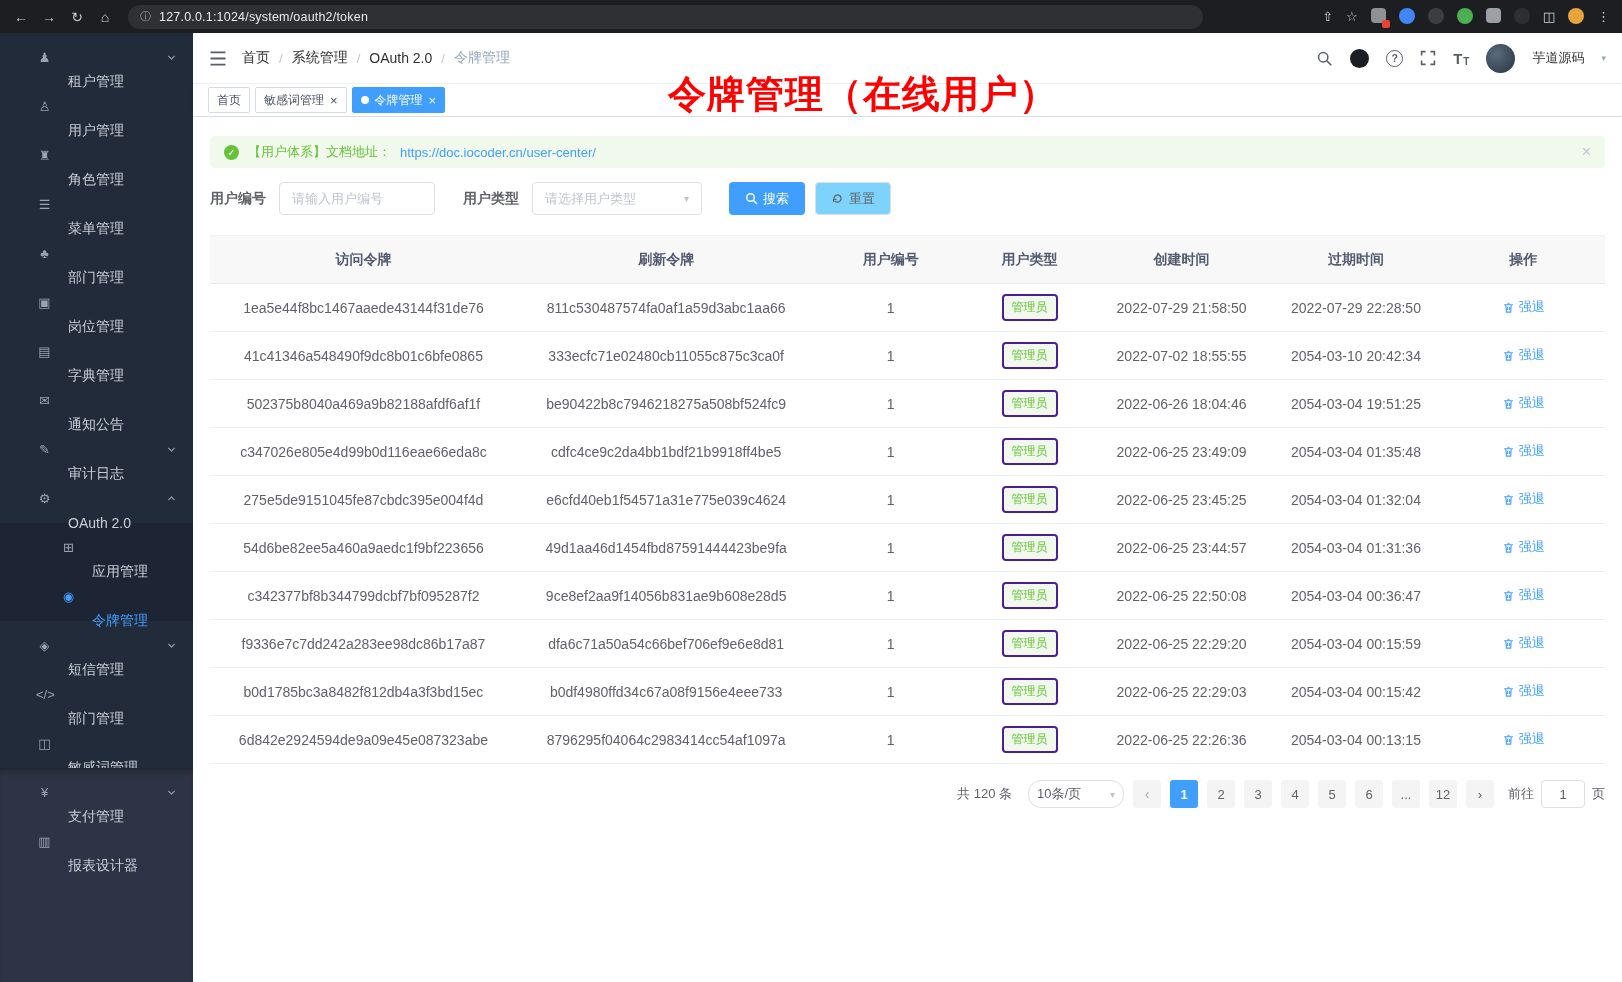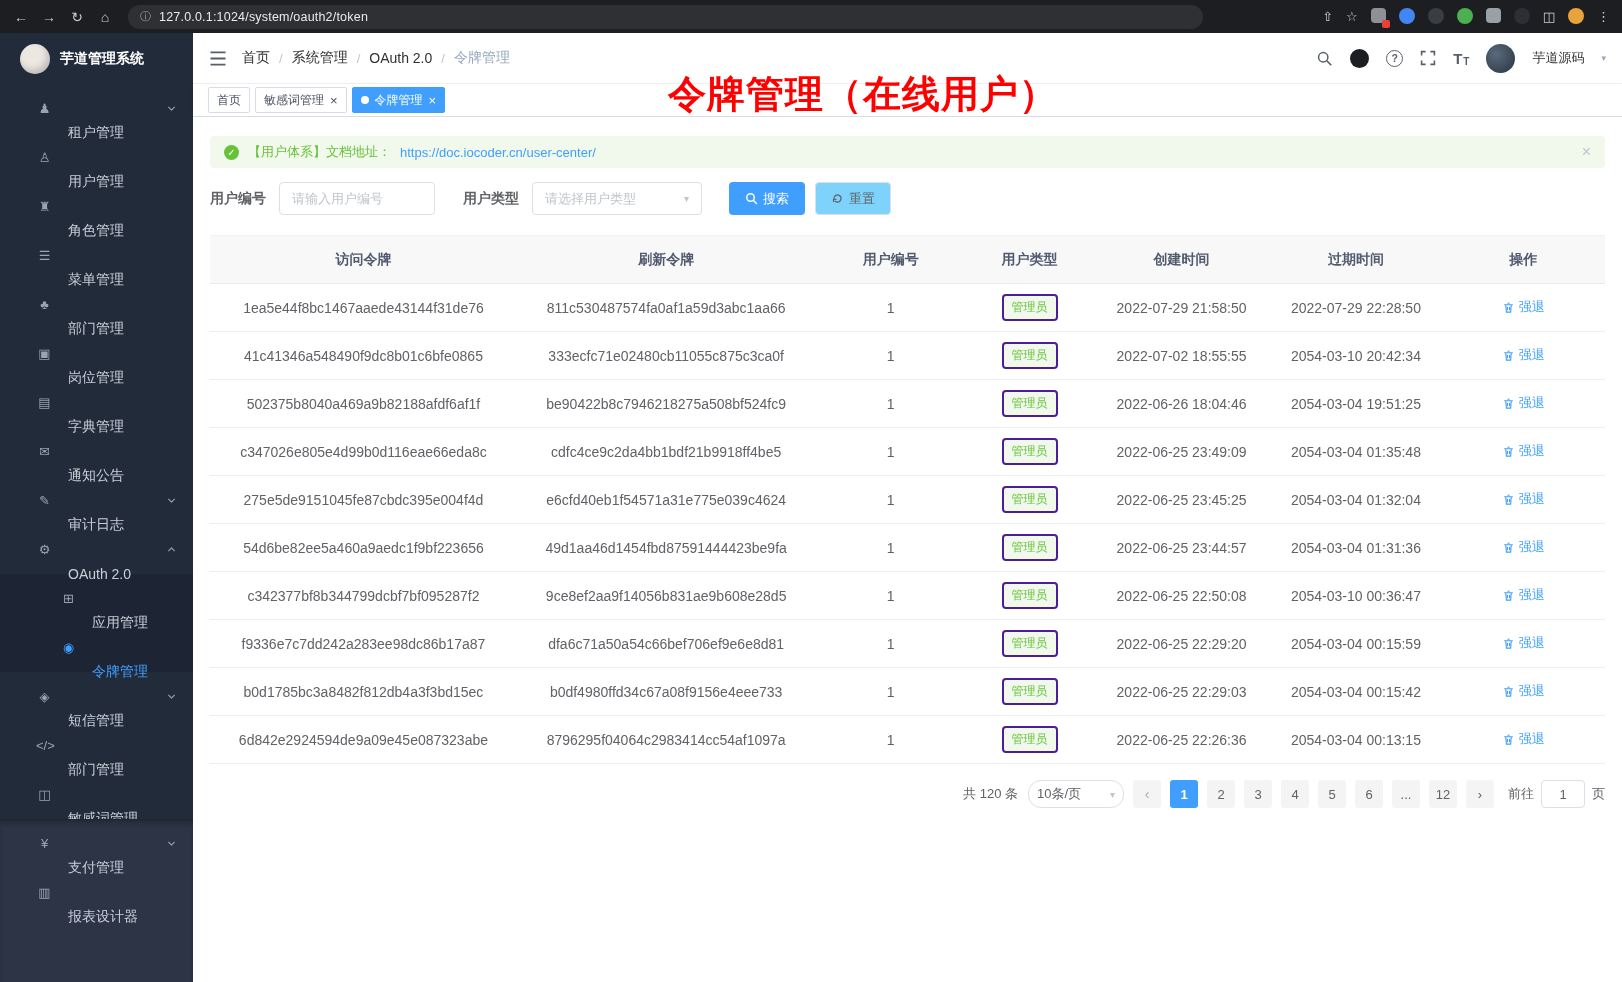--- a/index.html
+++ b/index.html
@@ -98,21 +98,21 @@
   .token-table th { height:48px; background:#f8f8f9; font-size:14px; font-weight:700; color:#515a6e;
     border-bottom:1px solid #e8eaec; border-top:1px solid #f0f1f3; text-align:center; }
   .token-table td { height:48px; font-size:14px; color:#606266; border-bottom:1px solid #ebeef5;
     text-align:center; overflow:hidden; white-space:nowrap; }
   .tag-success { display:inline-block; padding:4px 8px; background:#f0f9eb; border:2px solid #4c1d95;
     border-radius:4px; color:#67c23a; font-size:12px; line-height:1.2; }
   .btn-logout { background:none; border:none; color:#409eff; font-size:13px; display:inline-flex;
     align-items:center; gap:4px; cursor:pointer; font-family:inherit; }
 
   .pagination { display:flex; align-items:center; justify-content:flex-end; gap:9px; margin-top:16px; font-size:13px; color:#606266; }
-  .pg-total { margin-right:1px;text-align:right; }
+  .pg-total { margin-right:7px;text-align:right; }
   .pg-size { width:96px; height:28px; border:1px solid #dcdfe6; border-radius:13px; display:flex; align-items:center;
     justify-content:space-between; padding:0 8px; cursor:pointer; background:#fff; }
   .pg-list { display:flex; gap:9px; }
   .pg-btn { min-width:28px; height:28px; padding:0 4px; background:#f4f4f5; color:#606266; border:none; border-radius:3px;
     font-size:13px; display:inline-flex; align-items:center; justify-content:center; cursor:pointer; font-family:inherit; }
   .pg-btn.active { background:#409eff; color:#fff; font-weight:700; }
   .pg-btn.nav { color:#a8abb2; font-size:14px; }
   .pg-goto { display:flex; align-items:center; gap:7px; margin-left:5px; }
   .pg-input { width:44px; height:28px; border:1px solid #dcdfe6; border-radius:4px; text-align:center;
     font-size:13px; color:#606266; outline:none; font-family:inherit; }
@@ -143,24 +143,20 @@
     <span class="bicon"><span class="dotb" style="background:#2c2f33"></span></span>
     <span class="bicon">◫</span>
     <span class="bicon"><span class="dotb" style="background:#e8a33d"></span></span>
     <span class="bicon">⋮</span>
   </div>
 </div>
 
 <div class="app">
 
   <aside class="sidebar">
-    <div class="logo-bar">
-      <span class="logo-img"></span>
-      <span class="logo-title">芋道管理系统</span>
-    </div>
     <nav class="menu">
         <div class="menu-item">
           <span class="mi-icon">♟</span>
           <span class="mi-label">租户管理</span>
           <svg viewBox="0 0 12 12" class="chev">
             <path d="M2.5 4.2 6 7.7l3.5-3.5" fill="none" stroke="currentColor" stroke-width="1.4"></path>
           </svg>
         </div>
         <div class="menu-item">
           <span class="mi-icon">♙</span>
@@ -474,21 +470,21 @@
   </tr>
 
   <tr>
     <td>c342377bf8b344799dcbf7bf095287f2</td>
     <td>9ce8ef2aa9f14056b831ae9b608e28d5</td>
     <td>1</td>
     <td>
       <span class="tag-success">管理员</span>
     </td>
     <td>2022-06-25 22:50:08</td>
-    <td>2054-03-10 00:36:47</td>
+    <td>2054-03-04 00:36:47</td>
     <td>
       <button class="btn-logout">
         <svg width="13" height="13" viewBox="0 0 24 24" fill="none" stroke="currentColor" stroke-width="2">
           <path d="M4 7h16M10 4h4M7 7l1 13.5h8L17 7M10 11v6M14 11v6"></path>
         </svg>
         <span>强退</span>
       </button>
     </td>
   </tr>
 

